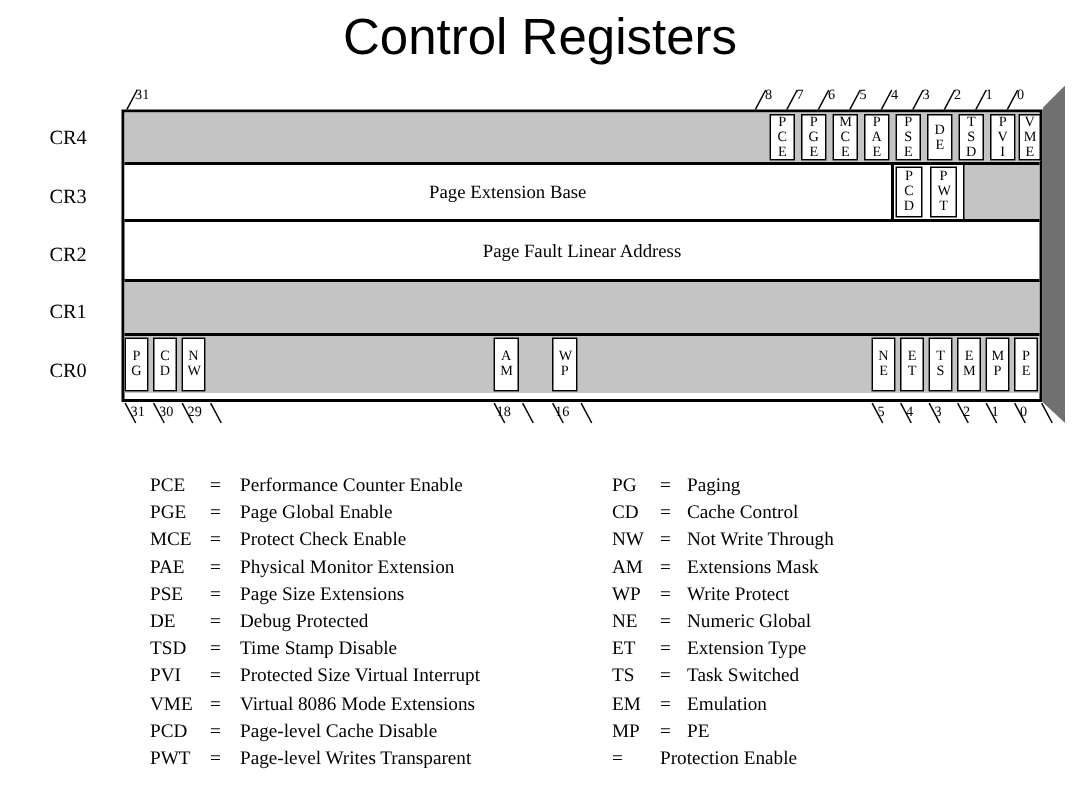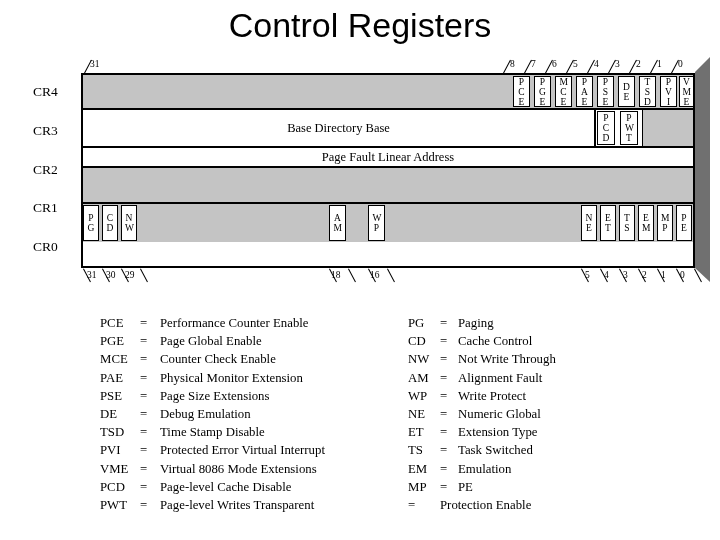--- a/index.html
+++ b/index.html
@@ -106,31 +106,31 @@
         </div>
       <div class="cell" style="left:577px;width:17px">
           <span class="vt">PVI</span>
         </div>
       <div class="cell" style="left:596px;width:15px">
           <span class="vt">VME</span>
         </div>
     </div>
 
     <div class="row div" style="height:38px">
-      <div class="pdb">Base Directory Base</div>
+      <div class="pdb">Page Extension Base</div>
       <div class="cr3gray"></div>
       <div class="cell" style="left:514px;width:18px">
           <span class="vt">PCD</span>
         </div>
       <div class="cell" style="left:537px;width:18px">
           <span class="vt">PWT</span>
         </div>
     </div>
 
-    <div class="row div" style="height:20px">
+    <div class="row div" style="height:40px">
       <div class="fieldtext" style="left:0;right:0">Page Fault Linear Address</div>
     </div>
 
     <div class="row div gray" style="height:36px"></div>
 
     <div class="row gray" style="height:38px">
       <div class="cell" style="left:0px;width:16px">
           <span class="vt">PG</span>
         </div>
       <div class="cell" style="left:19px;width:16px">
@@ -196,36 +196,36 @@
 
   <div id="legend-left" class="legendcol">
     <span class="abbr">PCE</span>
       <span class="eq">=</span>
       <span class="desc">Performance Counter Enable</span>
     <span class="abbr">PGE</span>
       <span class="eq">=</span>
       <span class="desc">Page Global Enable</span>
     <span class="abbr">MCE</span>
       <span class="eq">=</span>
-      <span class="desc">Counter Check Enable</span>
+      <span class="desc">Protect Check Enable</span>
     <span class="abbr">PAE</span>
       <span class="eq">=</span>
       <span class="desc">Physical Monitor Extension</span>
     <span class="abbr">PSE</span>
       <span class="eq">=</span>
       <span class="desc">Page Size Extensions</span>
     <span class="abbr">DE</span>
       <span class="eq">=</span>
-      <span class="desc">Debug Emulation</span>
+      <span class="desc">Debug Protected</span>
     <span class="abbr">TSD</span>
       <span class="eq">=</span>
       <span class="desc">Time Stamp Disable</span>
     <span class="abbr">PVI</span>
       <span class="eq">=</span>
-      <span class="desc">Protected Error Virtual Interrupt</span>
+      <span class="desc">Protected Size Virtual Interrupt</span>
     <span class="abbr">VME</span>
       <span class="eq">=</span>
       <span class="desc">Virtual 8086 Mode Extensions</span>
     <span class="abbr">PCD</span>
       <span class="eq">=</span>
       <span class="desc">Page-level Cache Disable</span>
     <span class="abbr">PWT</span>
       <span class="eq">=</span>
       <span class="desc">Page-level Writes Transparent</span>
   </div>
@@ -235,21 +235,21 @@
       <span class="eq">=</span>
       <span class="desc">Paging</span>
     <span class="abbr">CD</span>
       <span class="eq">=</span>
       <span class="desc">Cache Control</span>
     <span class="abbr">NW</span>
       <span class="eq">=</span>
       <span class="desc">Not Write Through</span>
     <span class="abbr">AM</span>
       <span class="eq">=</span>
-      <span class="desc">Alignment Fault</span>
+      <span class="desc">Extensions Mask</span>
     <span class="abbr">WP</span>
       <span class="eq">=</span>
       <span class="desc">Write Protect</span>
     <span class="abbr">NE</span>
       <span class="eq">=</span>
       <span class="desc">Numeric Global</span>
     <span class="abbr">ET</span>
       <span class="eq">=</span>
       <span class="desc">Extension Type</span>
     <span class="abbr">TS</span>

